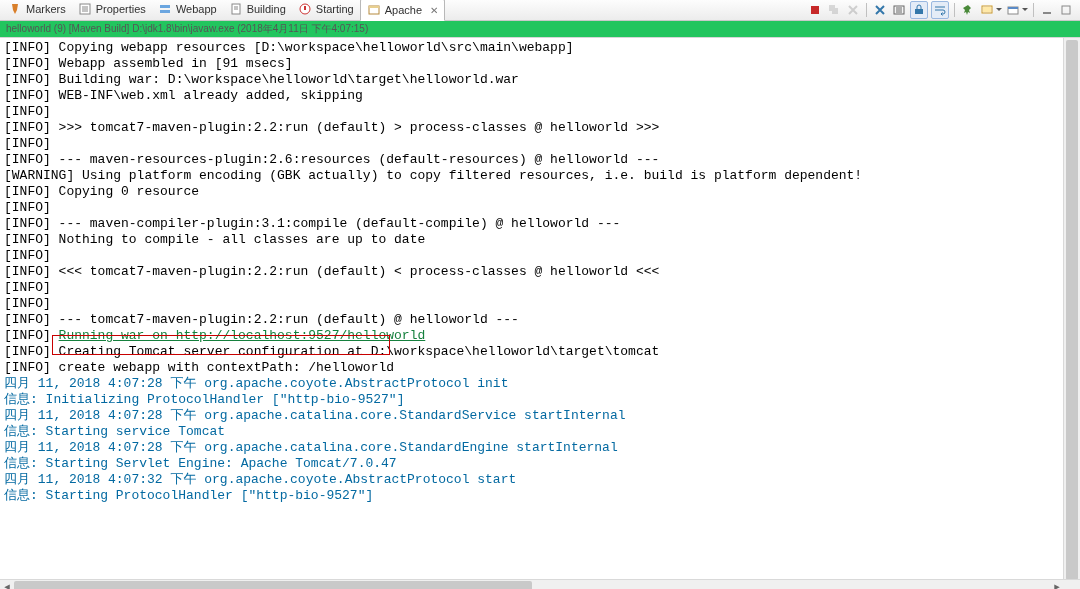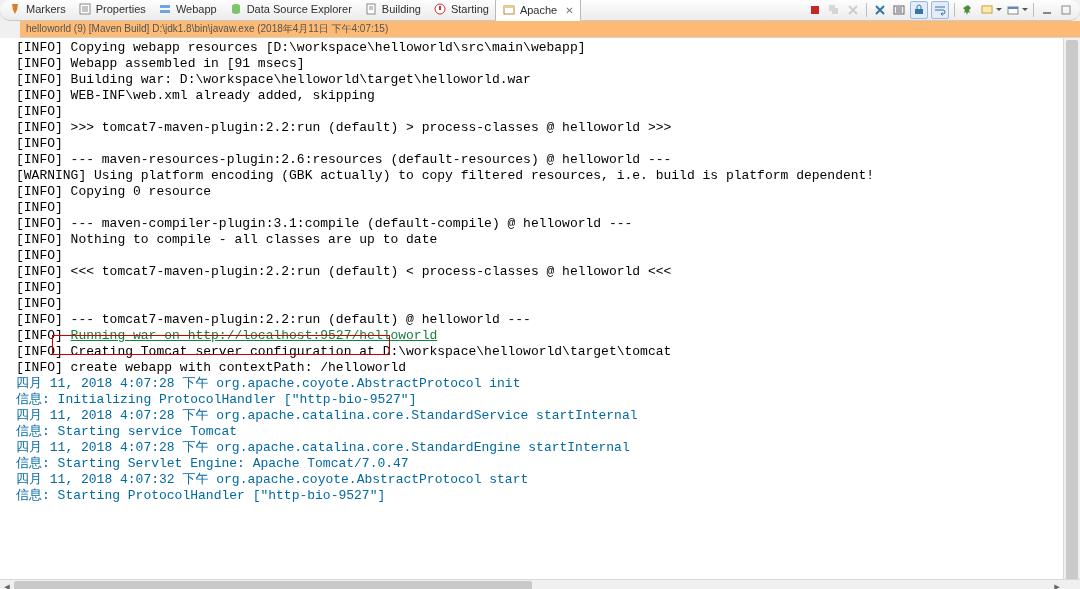--- a/index.html
+++ b/index.html
@@ -13,21 +13,20 @@
     overflow: hidden;
     color: #000;
   }
   .tabbar {
     display: flex;
     align-items: center;
     height: 20px;
     background: linear-gradient(#fdfdfd, #ececec);
     border-bottom: 1px solid #c9c9c9;
     padding: 0 2px;
-    border-radius: 10px;
   }
   .tab {
     display: flex;
     align-items: center;
     gap: 4px;
     padding: 1px 6px;
     height: 18px;
     font-size: 11px;
     color: #303030;
     cursor: pointer;
@@ -69,42 +68,41 @@
     border-radius: 2px;
   }
   .tbtn svg { width: 14px; height: 14px; }
   .dropdown-arrow {
     width: 6px; height: 16px;
     display:flex;align-items:center;justify-content:center;
     margin-left:-2px;
   }
   .subbar {
     height: 16px;
-    background: #fdba74;
+    background: #22c55e;
     border-bottom: 1px solid #d6d6d6;
     font-size: 10px;
     color: #555;
     padding: 0 6px;
     line-height: 16px;
     white-space: nowrap;
     overflow: hidden;
-    margin-left: 20px;
   }
   .console-wrap {
     position: relative;
     background: #ffffff;
     height: calc(589px - 20px - 16px - 12px);
     overflow: hidden;
   }
   .console {
     font-family: Consolas, "Courier New", monospace;
     font-size: 13px;
     line-height: 16px;
     white-space: pre;
-    padding: 2px 16px;
+    padding: 2px 4px;
     color: #000;
     position: relative;
   }
   .console .line { display: block; }
   .console .err { color: #0369a1; }
   .console a.link { color: #15803d; text-decoration: underline; }
   .highlight-box {
     position: absolute;
     border: 1px solid #c80000;
     pointer-events: none;
@@ -175,29 +173,20 @@
           <svg viewBox="0 0 14 14">
             <rect x="2" y="3" width="10" height="3" fill="#6ba6e0"></rect>
             <rect x="2" y="8" width="10" height="3" fill="#6ba6e0"></rect>
           </svg>
         </span>
         <span>Webapp</span>
       </div>
       <div class="tab">
         <span class="tab-icon">
           <svg viewBox="0 0 14 14">
-            <ellipse cx="7" cy="4" rx="4" ry="2" fill="#7cc56b"></ellipse>
-            <path d="M3 4v6c0 1.1 1.8 2 4 2s4-.9 4-2V4" fill="#7cc56b"></path>
-          </svg>
-        </span>
-        <span>Data Source Explorer</span>
-      </div>
-      <div class="tab">
-        <span class="tab-icon">
-          <svg viewBox="0 0 14 14">
             <rect x="3" y="2" width="8" height="10" fill="#fff" stroke="#888"></rect>
             <path d="M5 5h4M5 7h4" stroke="#888"></path>
           </svg>
         </span>
         <span>Building</span>
       </div>
       <div class="tab">
         <span class="tab-icon">
           <svg viewBox="0 0 14 14">
             <circle cx="7" cy="7" r="5" fill="#fff" stroke="#c33"></circle>

